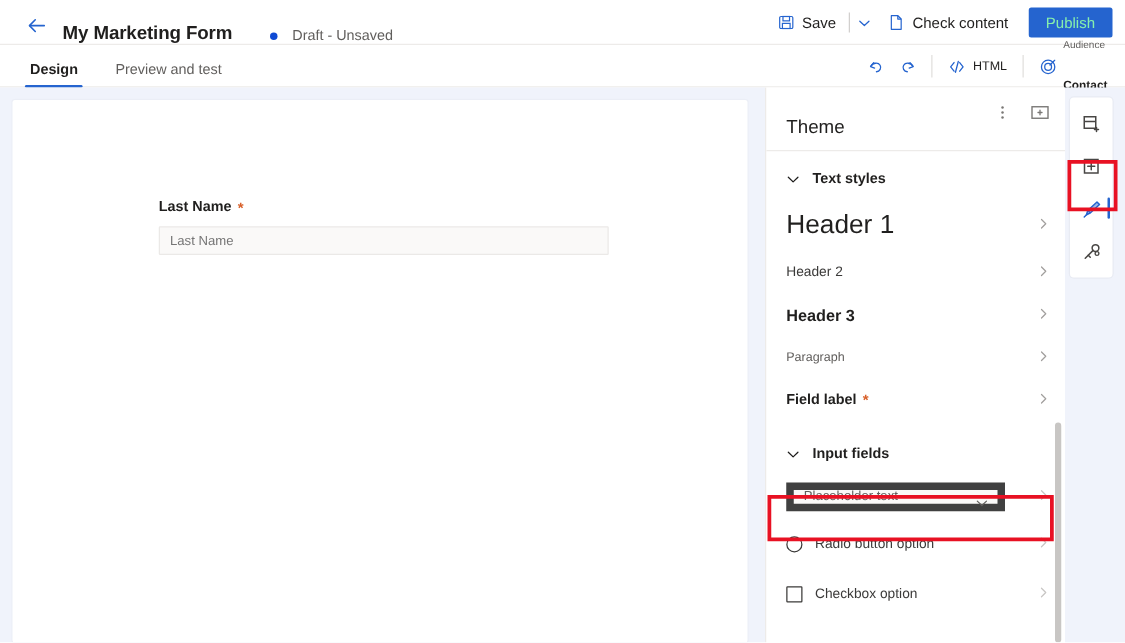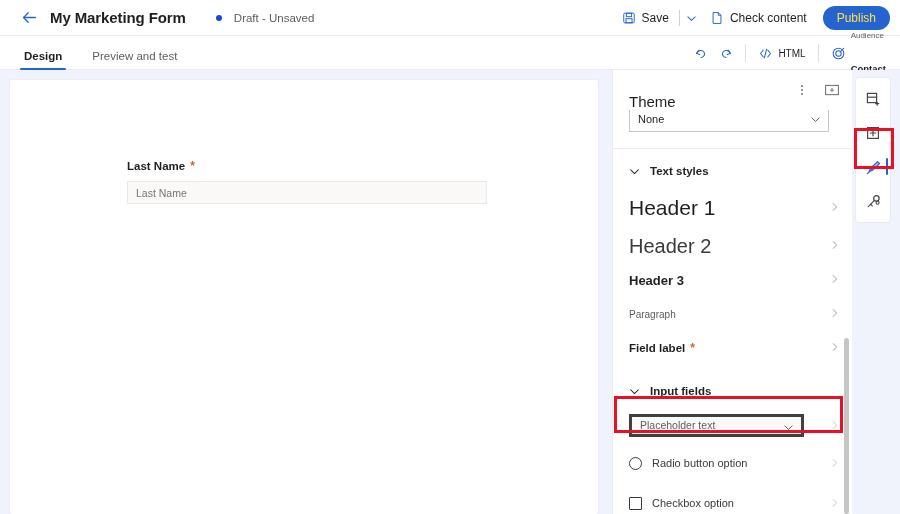--- a/index.html
+++ b/index.html
@@ -9,21 +9,21 @@
     background: #ffffff;
     overflow: hidden;
     -webkit-font-smoothing: antialiased;
   }
 
   
   #app { position: relative; width: 900px; height: 514px; background: #ffffff; }
 
   .topbar {
     position: absolute; left: 0; top: 0; width: 900px; height: 36px;
-    background: #ffffff; display: flex; align-items: center;
+    background: #ffffff; display: flex; align-items: flex-end;
     border-bottom: 1px solid #edebe9;
   }
   .back-btn {
     width: 30px; height: 30px; margin-left: 14px;
     display: flex; align-items: center; justify-content: center;
     cursor: pointer; border-radius: 3px;
   }
   .doc-title {
     font-size: 15px; font-weight: bold; color: #201f1e;
     margin-left: 6px; letter-spacing: -0.1px;
@@ -48,22 +48,22 @@
   }
   .tb-caret {
     display: flex; align-items: center; justify-content: center;
     width: 20px; height: 26px; cursor: pointer;
   }
   .tb-sep {
     width: 1px; height: 16px; background: #d2d0ce; margin: 0 2px;
   }
   .publish-btn {
     height: 24px; padding: 0 14px; margin-left: 8px;
-    background: #2564cf; color: #fde047; font-size: 12px;
-    border: none; border-radius: 12px; cursor: pointer;
+    background: #2564cf; color: #86efac; font-size: 12px;
+    border: none; border-radius: 2px; cursor: pointer;
     display: flex; align-items: center;
   }
 
   
   .tabbar {
     position: absolute; left: 0; top: 36px; width: 900px; height: 34px;
     background: #ffffff; border-bottom: 1px solid #edebe9;
   }
   .tabs { display: flex; align-items: flex-end; height: 34px; padding-left: 20px; }
   .tab {
@@ -167,36 +167,36 @@
   .section-title { font-size: 11.5px; font-weight: bold; color: #201f1e; }
 
   .style-row {
     display: flex; align-items: center; justify-content: space-between;
     padding: 0 12px 0 16px; cursor: pointer; position: relative;
   }
   .style-row .chev-r { color: #a19f9d; font-size: 11px; }
   .sr-h1 { height: 42px; }
   .sr-h1 .lbl { font-size: 21px; color: #201f1e; font-weight: normal; }
   .sr-h2 { height: 34px; }
-  .sr-h2 .lbl { font-size: 20px; color: #3b3a39; font-weight: normal; }
+  .sr-h2 .lbl { font-size: 11px; color: #3b3a39; font-weight: normal; }
   .sr-h3 { height: 34px; }
   .sr-h3 .lbl { font-size: 13px; color: #201f1e; font-weight: bold; }
   .sr-p  { height: 34px; }
   .sr-p .lbl  { font-size: 10px; color: #605e5c; }
   .sr-fl { height: 34px; }
   .sr-fl .lbl { font-size: 11.5px; color: #201f1e; font-weight: bold;
                 display: flex; align-items: center; gap: 5px; }
 
   .placeholder-row {
     display: flex; align-items: center; justify-content: space-between;
     height: 36px; padding: 0 12px 0 16px; cursor: pointer;
   }
   .placeholder-select {
     position: relative; width: 175px; height: 23px;
-    background: #faf9f8; border: 3px solid #404040;
+    background: #faf9f8; border: 6px solid #404040;
     display: flex; align-items: center; padding: 0 8px;
     font-size: 10.5px; color: #605e5c;
   }
   .placeholder-select .sel-caret { position: absolute; right: 7px; top: 5px; color: #605e5c; }
 
   .opt-row {
     display: flex; align-items: center; justify-content: space-between;
     height: 40px; padding: 0 12px 0 16px; cursor: pointer;
   }
   .opt-left { display: flex; align-items: center; gap: 10px; }
@@ -358,30 +358,20 @@
         </div>
         <div class="ph-icon">
           <svg width="16" height="14" viewBox="0 0 16 14" fill="none">
             <rect x="1.6" y="2.4" width="12.8" height="9.2" stroke="#797775" stroke-width="1.1"></rect>
             <path d="M8 5.2 V8.8 M6.4 7 H9.6" stroke="#797775" stroke-width="1.05" stroke-linecap="round"></path>
           </svg>
         </div>
       </div>
     </div>
 
-    <div class="theme-select-row">
-      <div class="theme-select">
-        <span>None</span>
-        <span class="sel-caret">
-          <svg width="11" height="11" viewBox="0 0 12 12" fill="none">
-            <path d="M2 4.3 L6 8.1 L10 4.3" stroke="#605e5c" stroke-width="1.05" stroke-linecap="round" stroke-linejoin="round"></path>
-          </svg>
-        </span>
-      </div>
-    </div>
     <div class="panel-divider"></div>
 
     <div class="section-head">
       <span class="section-chev">
         <svg width="11" height="11" viewBox="0 0 12 12" fill="none">
           <path d="M1.8 4.1 L6 8.2 L10.2 4.1" stroke="#201f1e" stroke-width="1.1" stroke-linecap="round" stroke-linejoin="round"></path>
         </svg>
       </span>
       <span class="section-title">Text styles</span>
     </div>

